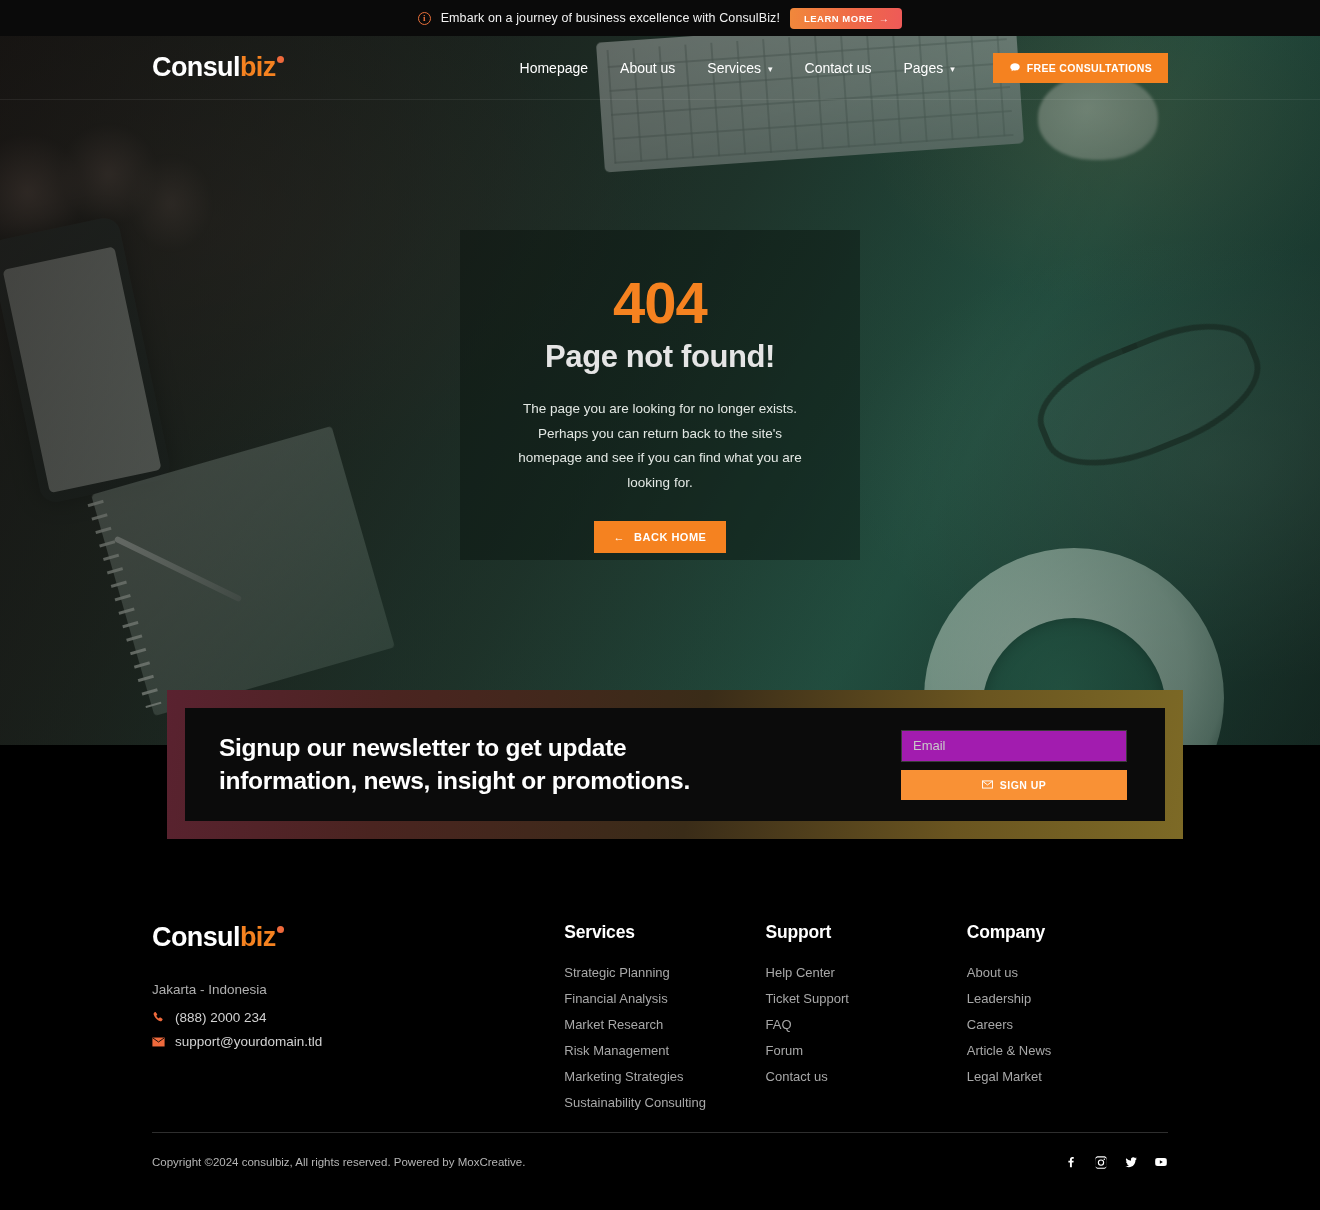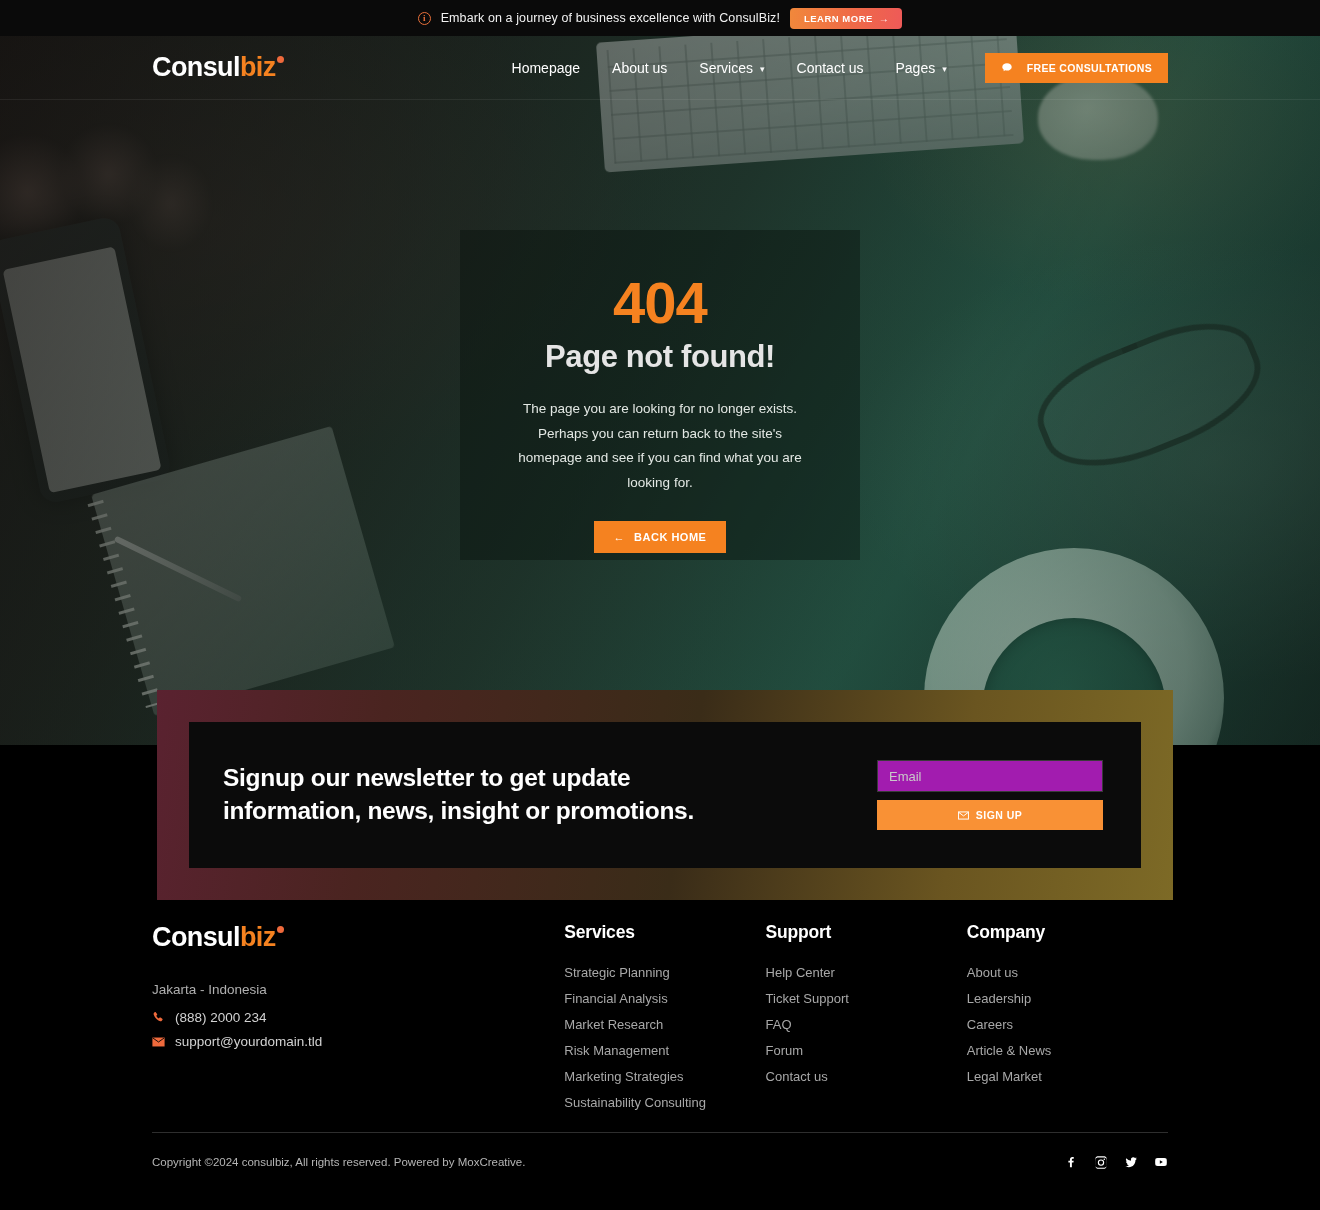--- a/index.html
+++ b/index.html
@@ -185,21 +185,21 @@
     padding: 0 16px; display: inline-flex; align-items: center; gap: 7px;
     white-space: nowrap;
     text-align: right;
   }
   .chev { font-size: 9px; opacity: .95; position: relative; top: 1px; }
   .cta {
     margin-left: 22px; margin-right: 152px;
     background: #f58220; color: #fff;
     font-size: 10.5px; font-weight: bold; letter-spacing: .35px;
     padding: 9px 16px;
-    display: inline-flex; align-items: center; gap: 14px;
+    display: inline-flex; align-items: center; gap: 6px;
     border: none; cursor: pointer;
     font-family: "Liberation Sans", sans-serif;
   }
 
   
   .notfound {
     position: absolute;
     top: 230px; left: 460px; width: 400px; height: 330px;
     background: rgba(8,16,12,.42);
     text-align: center;
@@ -222,23 +222,23 @@
     margin-top: 26px;
     background: #f58220; color: #ffffff;
     font-size: 11px; font-weight: bold; letter-spacing: .5px;
     padding: 10px 20px; border: none; cursor: pointer;
     display: inline-flex; align-items: center; gap: 9px;
     font-family: "Liberation Sans", sans-serif;
   }
 
   
   .news-wrap {
-    position: absolute; top: 690px; left: 157px;
-    width: 1016px; height: 210px;
-    padding: 32px;
+    position: absolute; top: 690px; left: 167px;
+    width: 1016px; height: 149px;
+    padding: 18px;
     background: linear-gradient(100deg, #5a2230 0%, #4a2420 22%, #3a2c18 52%, #6a5520 78%, #7d6a26 100%);
     z-index: 25;
   }
   .news-inner {
     width: 100%; height: 100%;
     background: #0b0b0b;
     display: flex; align-items: center;
     padding: 0 38px 0 34px;
   }
   .news-text {

